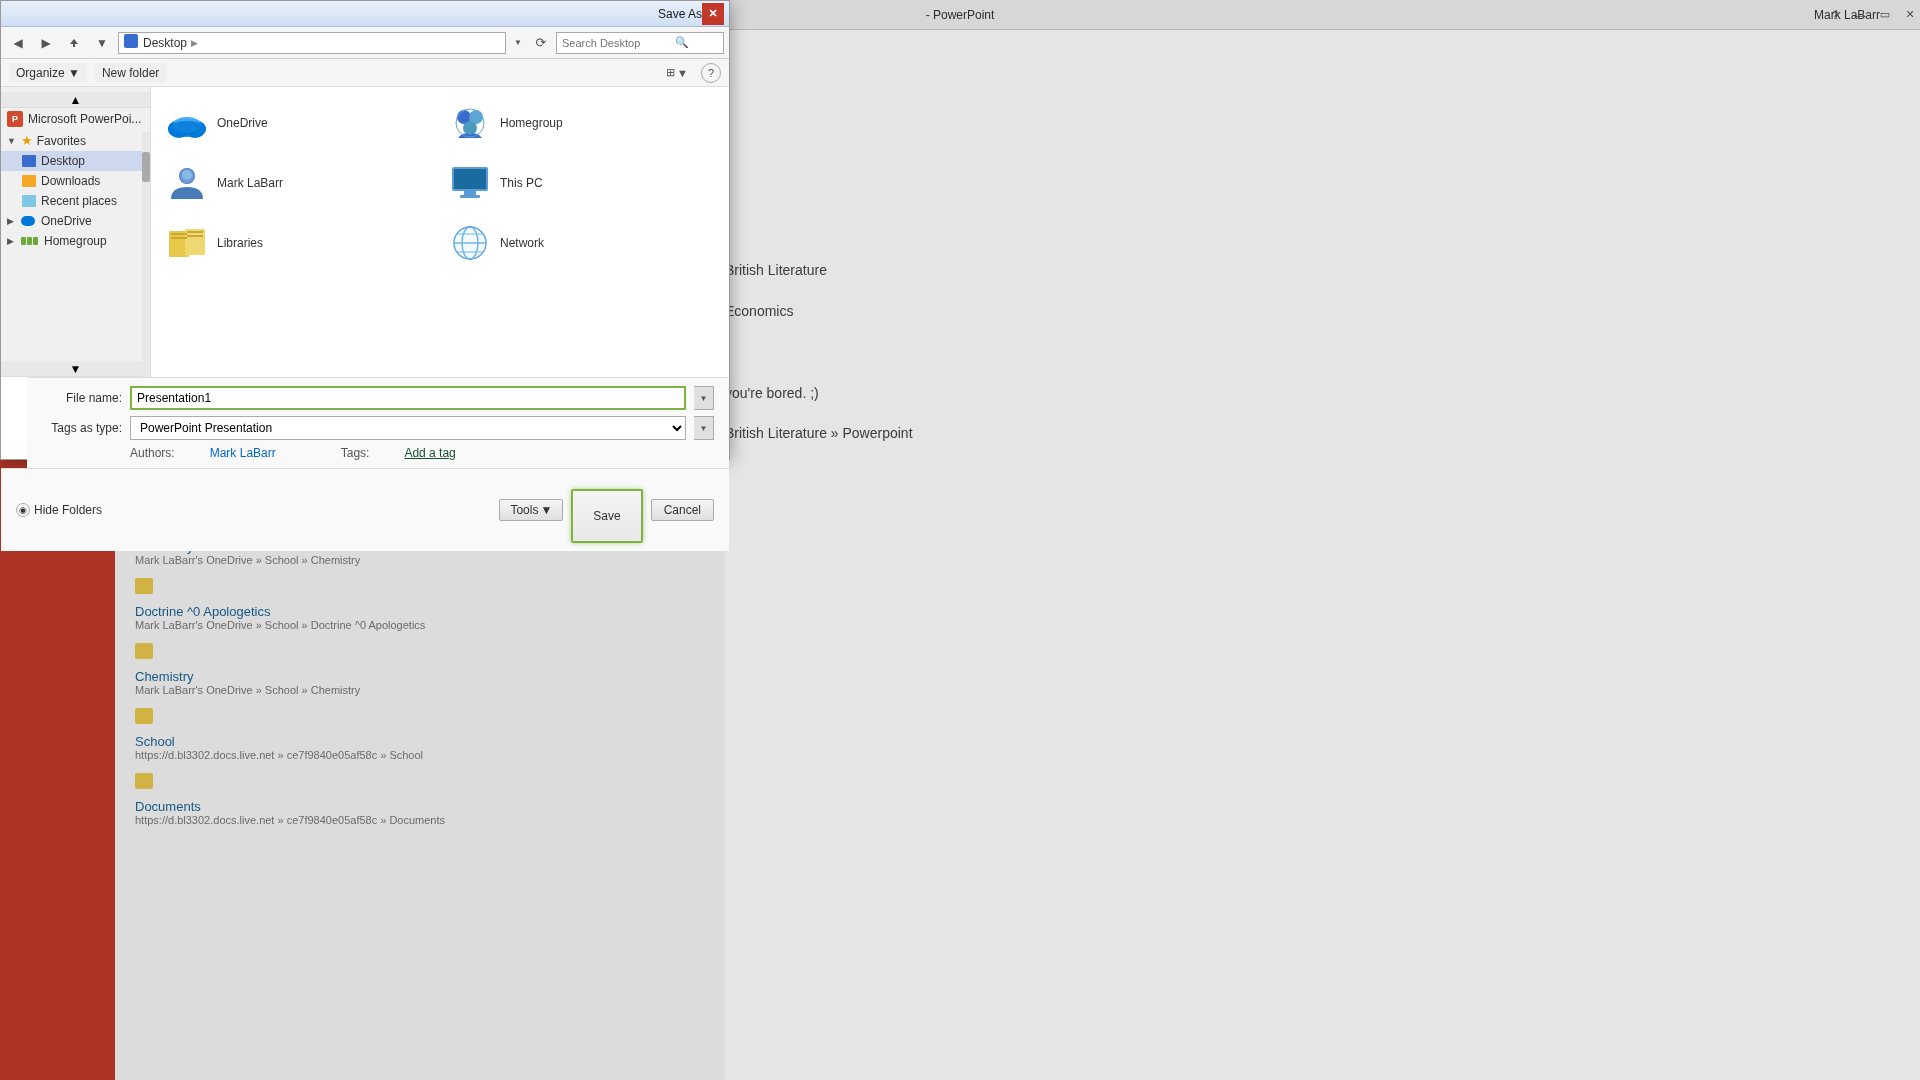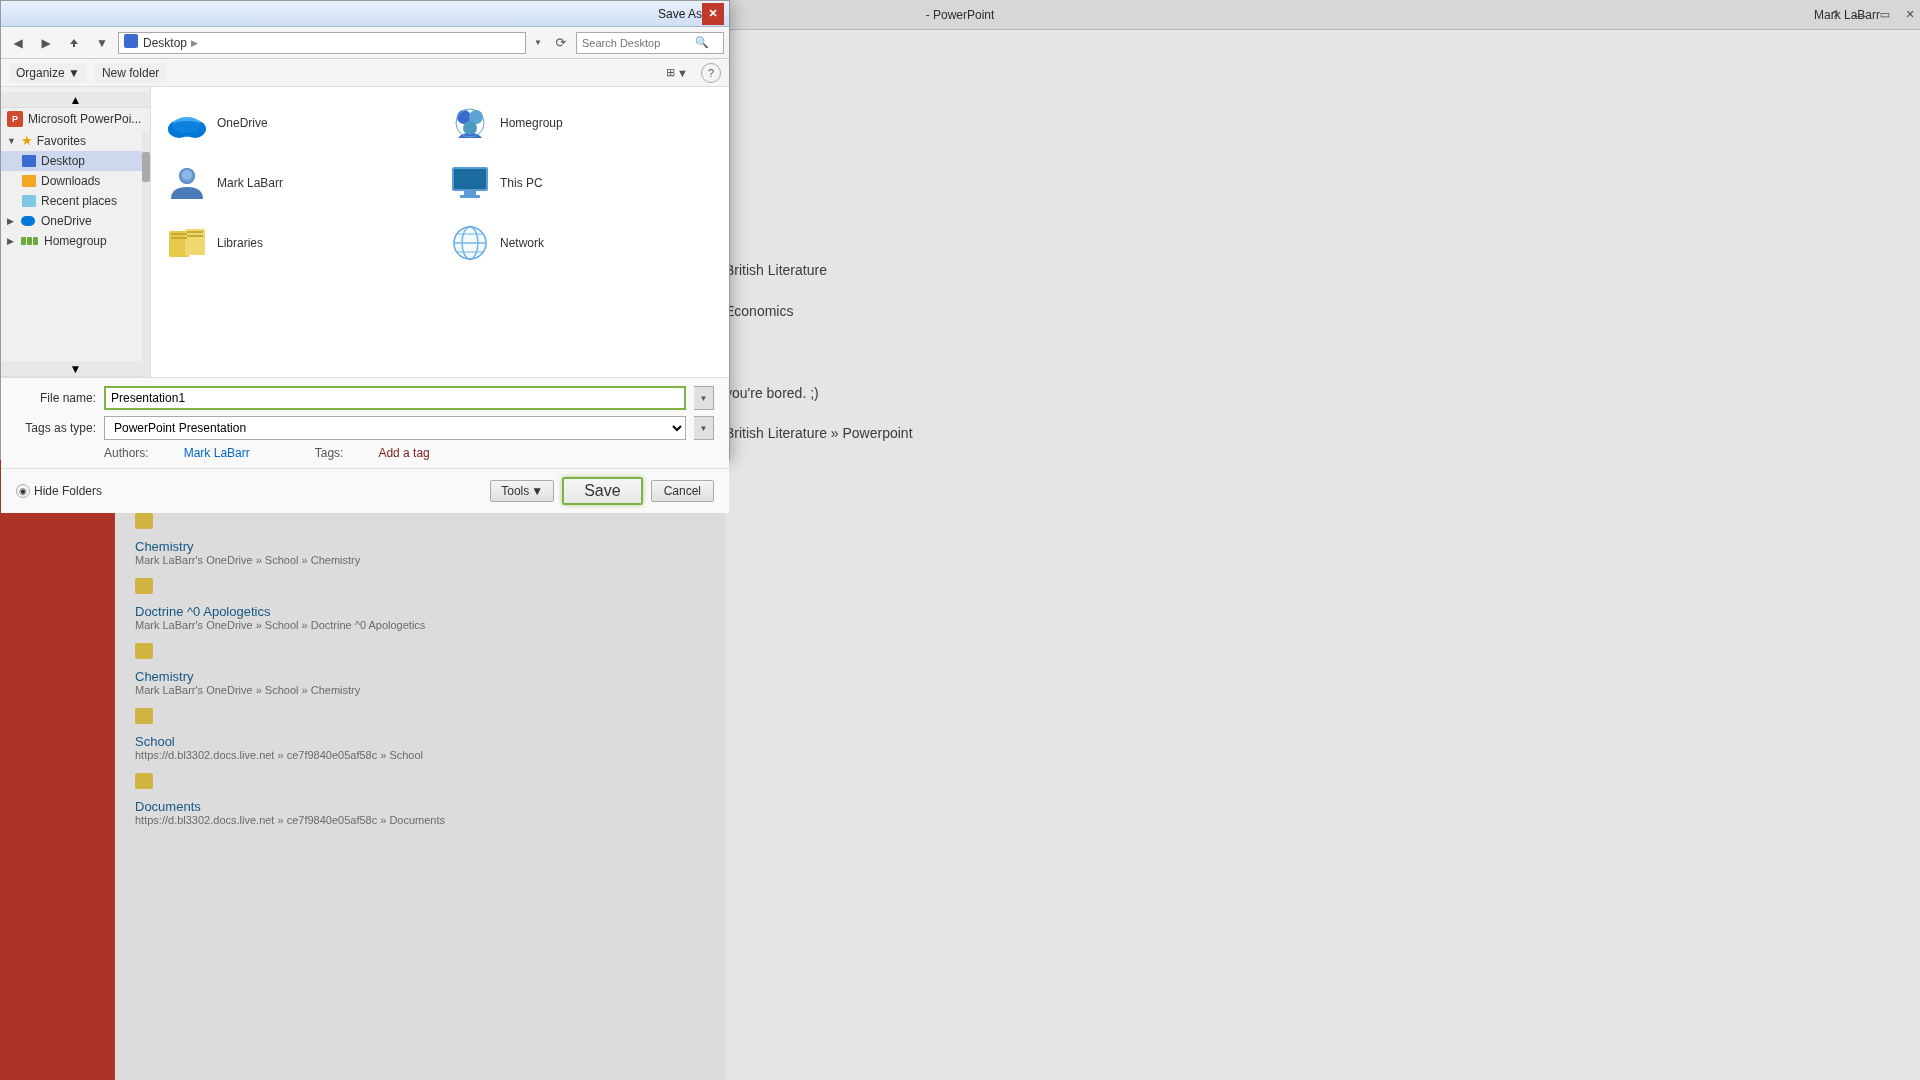--- a/index.html
+++ b/index.html
@@ -196,21 +196,21 @@
       cursor: pointer;
       display: flex; align-items: center; justify-content: center;
       font-size: 8px; color: #555;
     }
     .addr-refresh {
       width: 22px; height: 22px;
       cursor: pointer; display: flex; align-items: center; justify-content: center;
       font-size: 13px; color: #555;
     }
     .addr-search {
-      width: 148px; height: 22px;
+      width: 168px; height: 22px;
       border: 1px solid #aaa;
       display: flex; align-items: center;
       padding: 0 5px;
       gap: 3px;
       background: white;
     }
     .addr-search input {
       border: none; outline: none; font-size: 11px; width: 120px; color: #888;
     }
 
@@ -346,20 +346,21 @@
 
     .file-label {
       font-size: 12px; color: #333;
     }
 
     
     .dialog-form {
       border-top: 1px solid #ddd;
       padding: 8px 15px;
       background: #f9f9f9;
+      margin-left: 26px;
     }
     .form-row {
       display: flex;
       align-items: center;
       margin-bottom: 6px;
       gap: 8px;
     }
     .form-label {
       width: 80px;
       text-align: right;
@@ -394,21 +395,21 @@
 
     .form-meta {
       display: flex;
       align-items: flex-start;
       font-size: 12px;
       color: #555;
       gap: 5px;
       margin-left: 88px;
     }
     .form-meta-author { color: #0066cc; cursor: pointer; }
-    .form-meta-tag { color: #7f1d1d; cursor: pointer; }
+    .form-meta-tag { color: #14532d; cursor: pointer; text-decoration: underline; }
     .form-meta-label { color: #555; margin-right: 30px; }
 
     
     .dialog-footer {
       display: flex;
       align-items: center;
       padding: 8px 15px;
       gap: 8px;
       justify-content: space-between;
       border-top: 1px solid #ddd;
@@ -430,27 +431,28 @@
     }
     .tools-btn {
       display: flex; align-items: center; gap: 2px;
       padding: 3px 10px;
       border: 1px solid #aaa;
       background: linear-gradient(to bottom, #f5f5f5, #e0e0e0);
       cursor: pointer; font-size: 12px; color: #333;
       border-radius: 2px;
     }
     .save-btn {
-      padding: 3px 20px;
+      padding: 18px 20px;
       border: 2px solid #7eb344;
       background: linear-gradient(to bottom, #f5f5f5, #e8e8e8);
-      cursor: pointer; font-size: 16px; color: #333;
+      cursor: pointer; font-size: 12px; color: #333;
       font-weight: 500;
       border-radius: 2px;
       box-shadow: 0 0 5px rgba(126,179,68,0.6);
+      margin-top: 12px;
     }
     .cancel-btn {
       padding: 3px 12px;
       border: 1px solid #aaa;
       background: linear-gradient(to bottom, #f5f5f5, #e0e0e0);
       cursor: pointer; font-size: 12px; color: #333;
       border-radius: 2px;
     }
 
     

